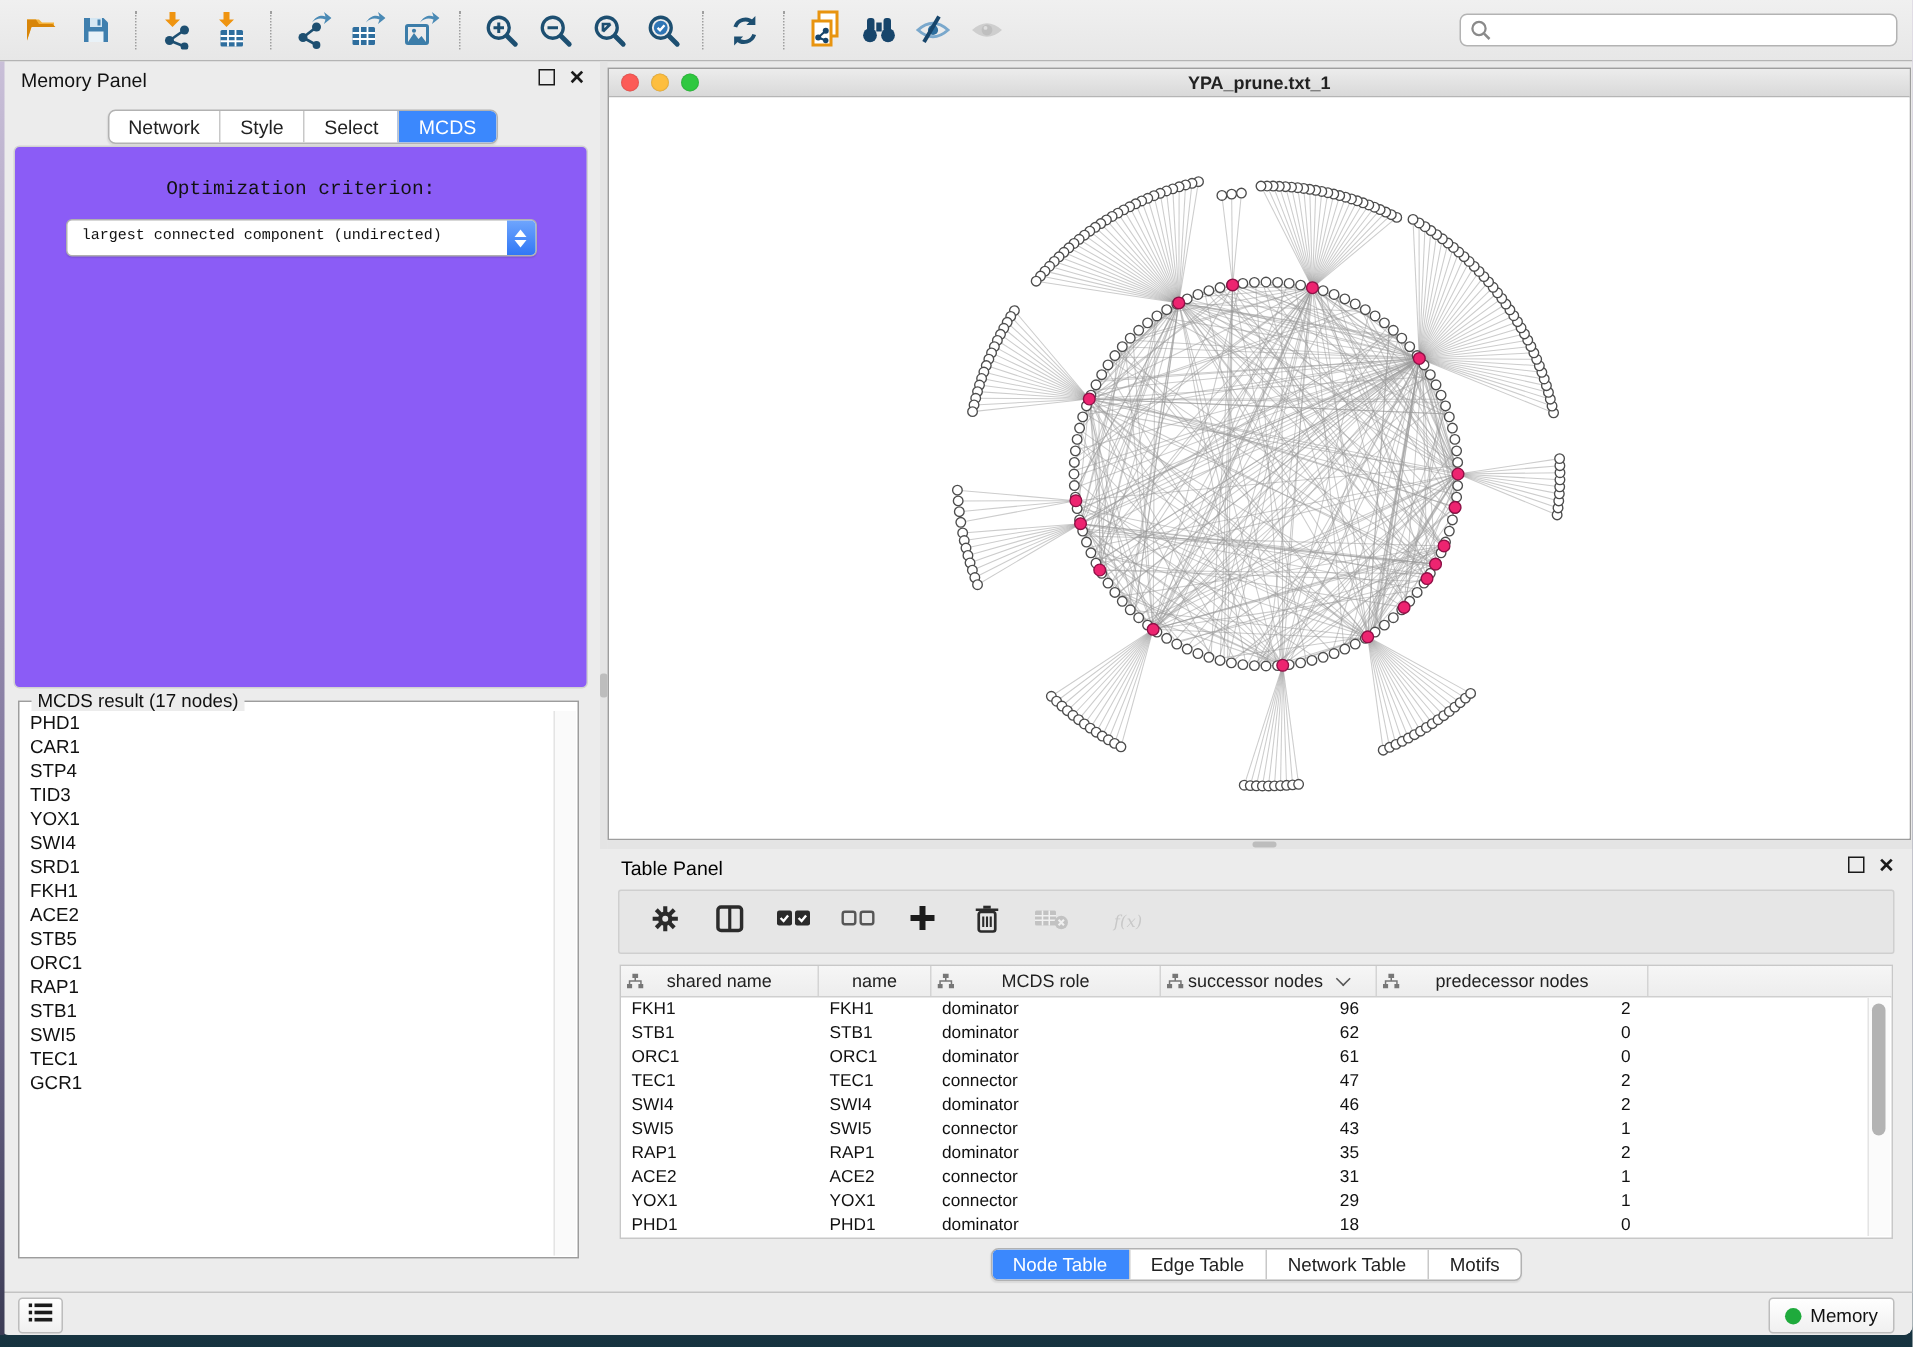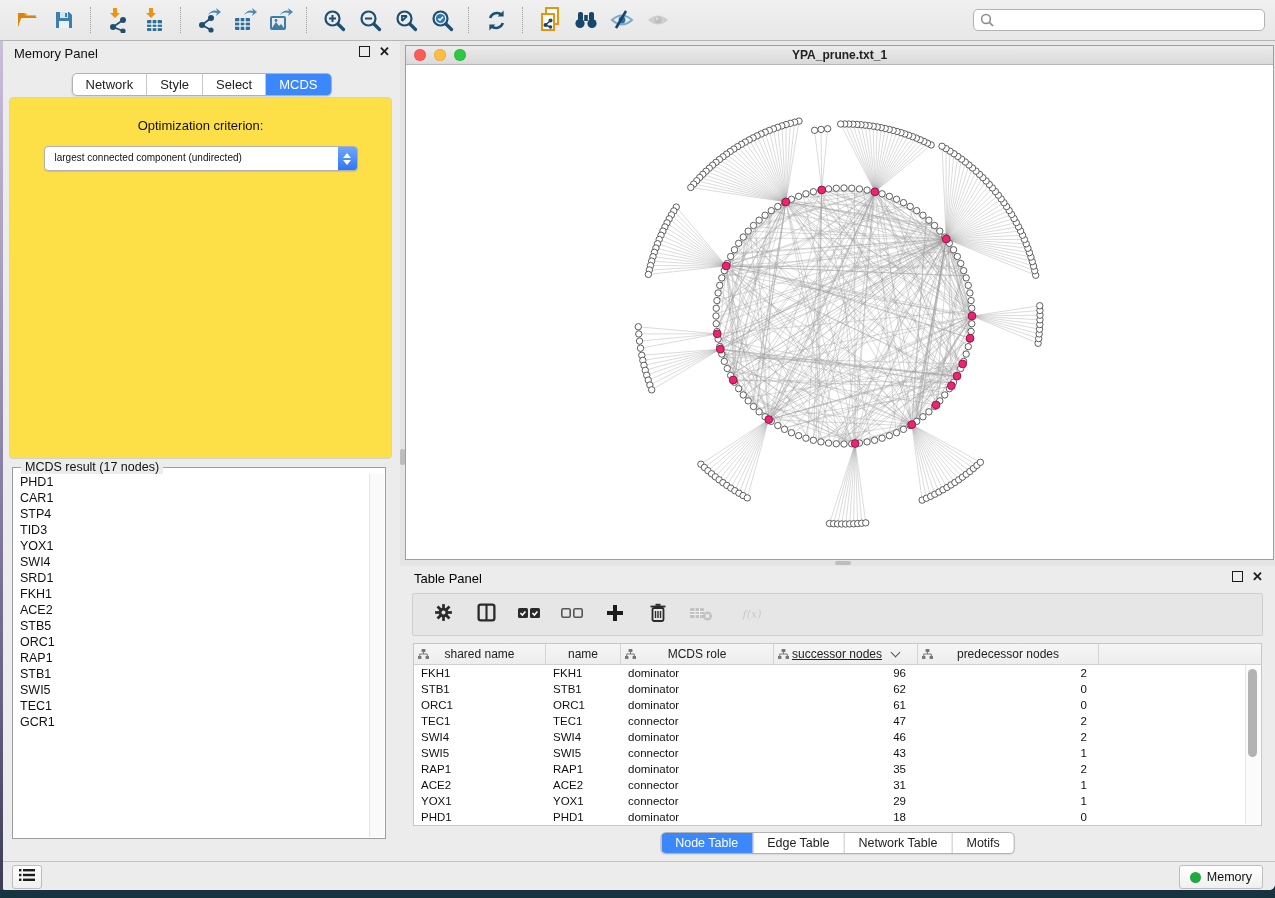--- a/index.html
+++ b/index.html
@@ -35,21 +35,21 @@
   .cp-title{position:absolute;left:11px;top:5px;font-size:13px;color:#111;}
   .panel-winbtns{position:absolute;right:10px;top:5px;display:flex;gap:9px;align-items:center;}
   .float-box{width:9px;height:9px;border:1.6px solid #1a1a1a;display:inline-block;}
   .close-x{font-size:13px;font-weight:bold;color:#1a1a1a;line-height:11px;}
   .seg-tabs{display:flex;border:1px solid #b2b2b2;border-radius:5px;overflow:hidden;background:#fff;
     position:absolute;left:50%;transform:translateX(-50%);top:32px;box-shadow:0 1px 1px rgba(0,0,0,.08);}
   .seg{padding:3px 13px;font-size:13px;color:#222;border-left:1px solid #c8c8c8;cursor:default;white-space:nowrap;}
   .seg:first-child{border-left:none;}
   .seg.active{background:#3b88fd;color:#fff;}
   .cp-inner{position:absolute;left:6px;right:8px;top:56px;height:360px;
-    background:#fde047;border:1px solid #d2d2d2;border-radius:4px;}
+    background:#8b5cf6;border:1px solid #d2d2d2;border-radius:4px;font-family:Liberation Mono, monospace;}
   .opt-label{text-align:center;margin-top:20px;font-size:13px;color:#111;}
   .dropdown{position:relative;margin:13px auto 0;width:312px;height:23px;background:#fff;
     border:1px solid #b0b0b0;border-radius:4px;box-shadow:0 1px 1px rgba(0,0,0,.1);}
   .dropdown .dd-text{font-size:10px;color:#111;line-height:22px;padding-left:10px;white-space:nowrap;overflow:hidden;}
   .dd-stepper{position:absolute;right:0;top:0;bottom:0;width:19px;background:linear-gradient(#6fa5fd,#3077f6);
     border-radius:0 3px 3px 0;display:flex;flex-direction:column;align-items:center;justify-content:center;gap:2px;}
   .dd-stepper .tri-up{width:0;height:0;border-left:4px solid transparent;border-right:4px solid transparent;border-bottom:5px solid #fff;}
   .dd-stepper .tri-dn{width:0;height:0;border-left:4px solid transparent;border-right:4px solid transparent;border-top:5px solid #fff;}
   .btn-row{display:flex;justify-content:center;gap:13px;margin-top:14px;}
   .mac-btn{background:linear-gradient(#ffffff,#f1f1f1);border:1px solid #b5b5b5;border-radius:4px;
@@ -1287,21 +1287,21 @@
               <svg class="tree-ic" width="11" height="10" viewBox="0 0 11 10">
                 <g fill="#777">
                   <rect x="3.6" y="0" width="3.8" height="3"></rect>
                   <rect x="0" y="7" width="3.4" height="3"></rect>
                   <rect x="7.6" y="7" width="3.4" height="3"></rect>
                 </g>
                 <path d="M5.5 3v2M1.7 7V5h7.6v2" stroke="#777" fill="none"></path>
               </svg>
               <span>MCDS role</span>
             </div>
-            <div class="th" style="width: 144px; text-decoration: underline;">
+            <div class="th" style="width: 144px;">
               <svg class="tree-ic" width="11" height="10" viewBox="0 0 11 10">
                 <g fill="#777">
                   <rect x="3.6" y="0" width="3.8" height="3"></rect>
                   <rect x="0" y="7" width="3.4" height="3"></rect>
                   <rect x="7.6" y="7" width="3.4" height="3"></rect>
                 </g>
                 <path d="M5.5 3v2M1.7 7V5h7.6v2" stroke="#777" fill="none"></path>
               </svg>
               <span>successor nodes</span>
               <span class="sortchev"></span>

